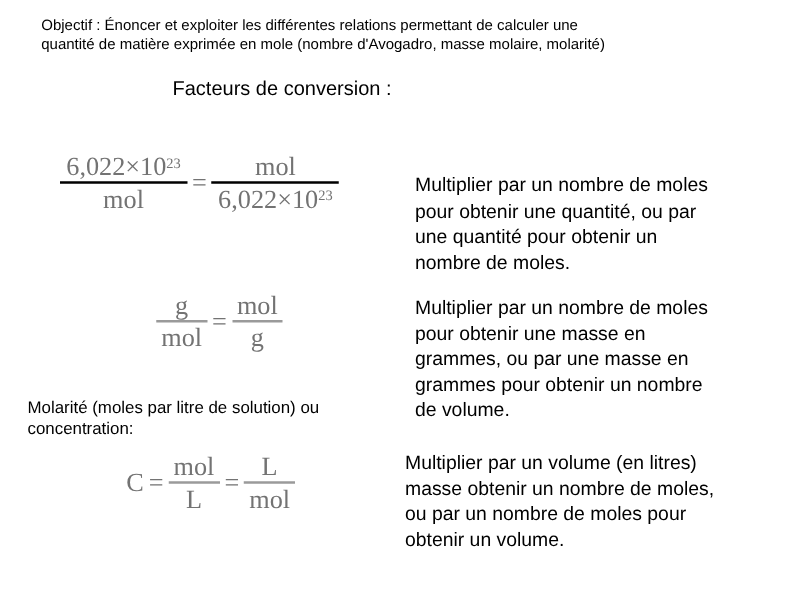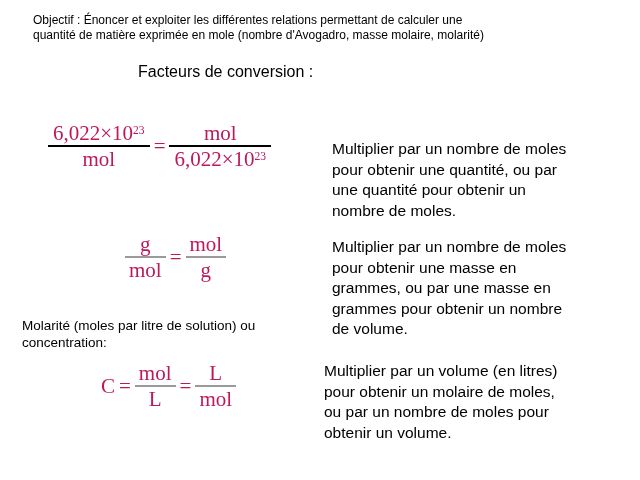--- a/index.html
+++ b/index.html
@@ -31,21 +31,21 @@
     font-size: 16px;
     line-height: 23px;
   }
   
   .eq {
     position: absolute;
     display: flex;
     align-items: center;
     font-family: "Liberation Serif", serif;
     font-size: 21px;
-    color: #be185d;
+    color: #737373;
   }
   .frac {
     display: inline-flex;
     flex-direction: column;
     align-items: center;
   }
   .num, .den {
     padding: 0 5px;
     line-height: 24px;
     text-align: center;
@@ -163,18 +163,18 @@
     <div class="eqsign">=</div>
     <div class="frac">
       <div class="num it">L</div>
       <div class="bar gray"></div>
       <div class="den it">mol</div>
     </div>
   </div>
 
   <div class="note note-3">
     <div>Multiplier par un volume (en litres)</div>
-    <div>pour obtenir un molaire de moles,</div>
+    <div>masse obtenir un nombre de moles,</div>
     <div>ou par un nombre de moles pour</div>
     <div>obtenir un volume.</div>
   </div>
 
 </div>
 
 </body></html>

